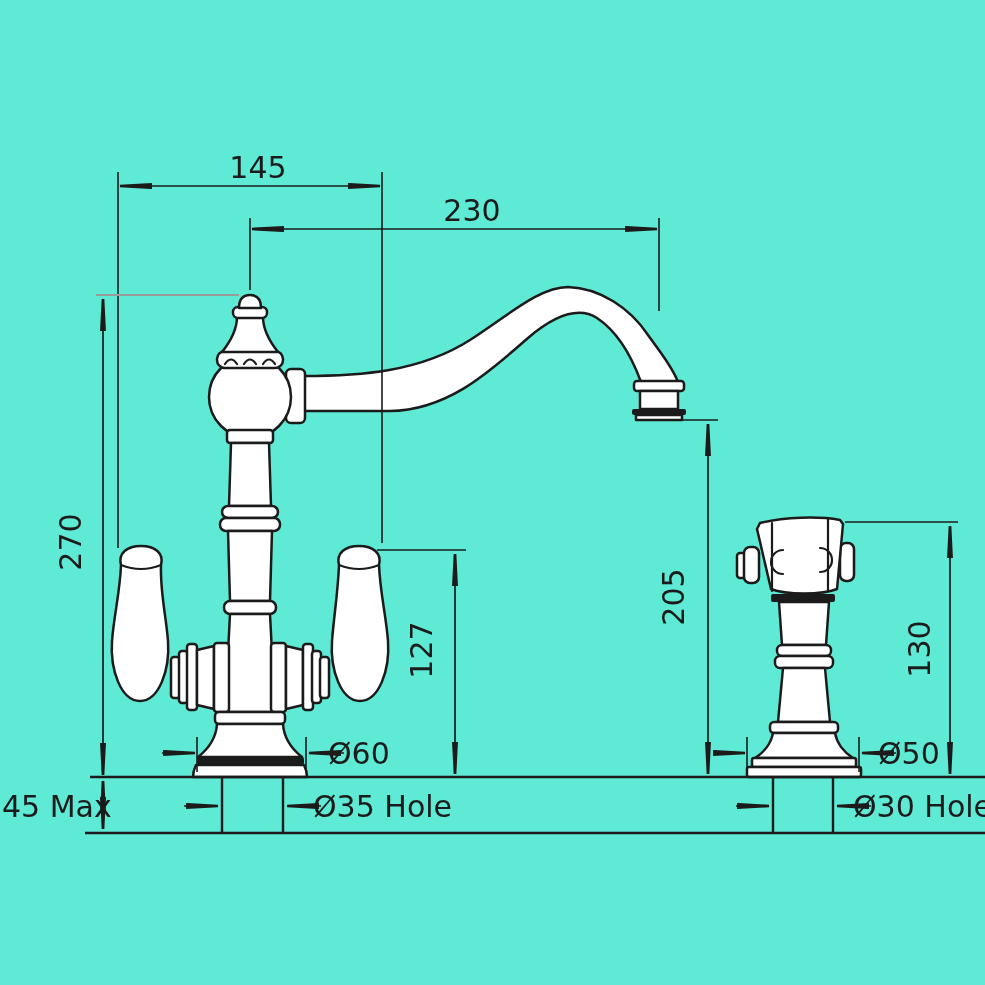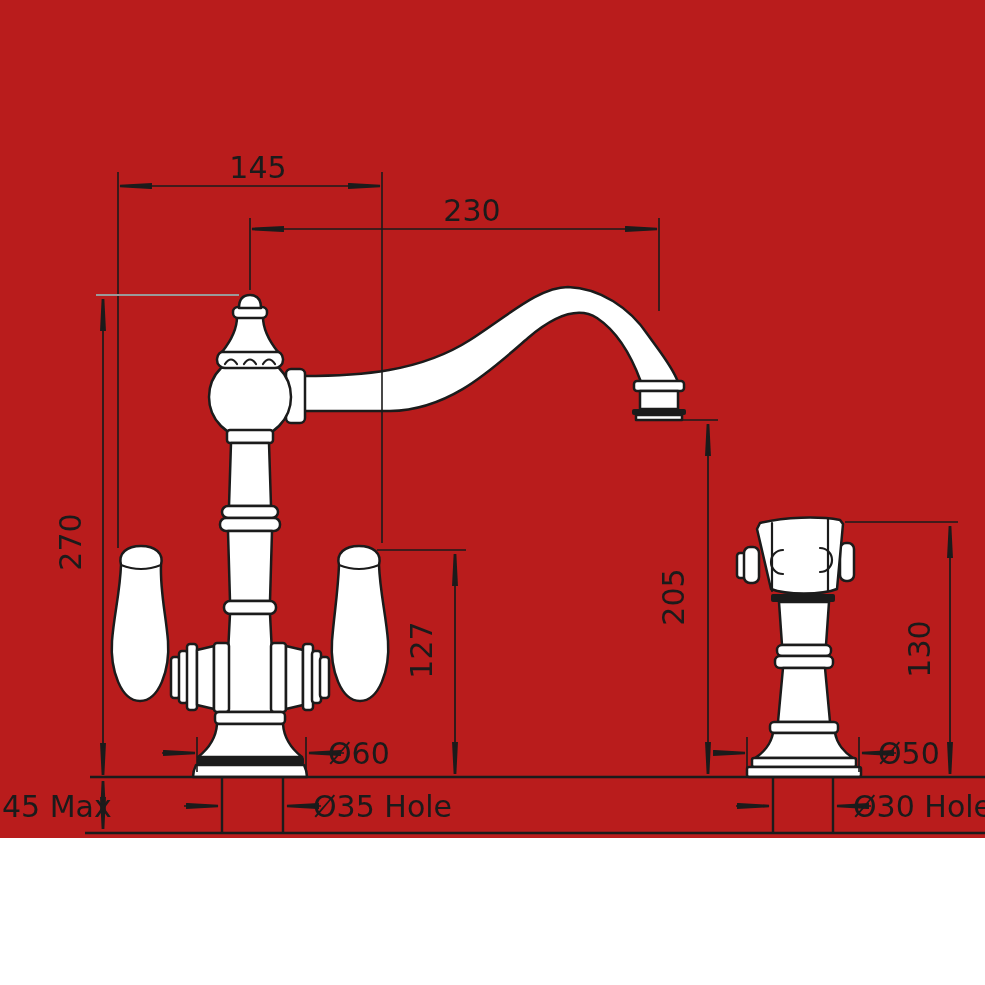--- a/index.html
+++ b/index.html
@@ -1,16 +1,16 @@
 <!DOCTYPE html>
 <html><head>
 <meta charset="utf-8">
 <style>
   html,body{margin:0;padding:0;background:#ffffff;}
-  .stage{width:985px;height:838px;position:relative;background:#b91c1c;overflow:hidden;
+  .stage{width:985px;height:985px;position:relative;background:#5eead4;overflow:hidden;
          font-family:"DejaVu Sans","Liberation Sans",sans-serif;}
   svg{display:block}
   .dim-text{font-family:"DejaVu Sans","Liberation Sans",sans-serif;font-size:30px;fill:#1b1b1b;}
   .outline{stroke:#1b1b1b;fill:#ffffff;stroke-width:2.5;stroke-linejoin:round;stroke-linecap:round;}
   .darkband{fill:#1b1b1b;stroke:none;}
   .dimline{stroke:#1b1b1b;stroke-width:1.7;fill:none;}
   .extline{stroke:#1b1b1b;stroke-width:1.6;fill:none;}
   .extgray{stroke:#9a9a9a;stroke-width:2;fill:none;}
   .deck{stroke:#1b1b1b;stroke-width:2.4;fill:none;}
   .detail{stroke:#1b1b1b;stroke-width:2.2;fill:none;stroke-linecap:round;}

